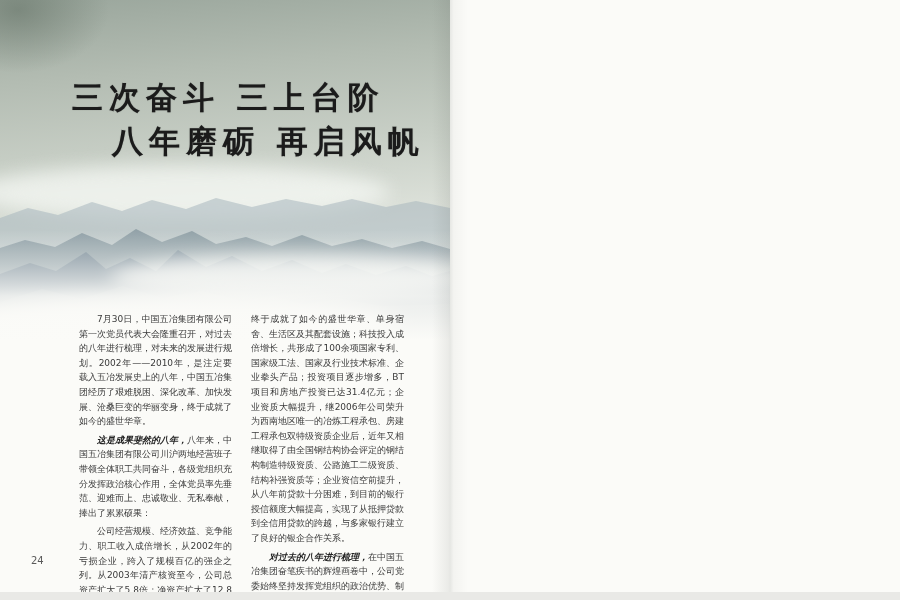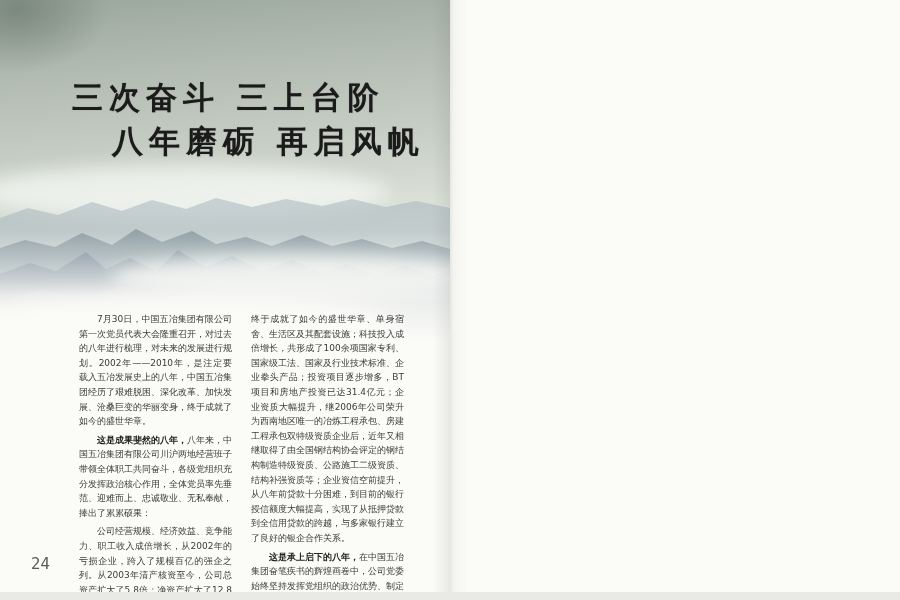--- a/index.html
+++ b/index.html
@@ -48,25 +48,25 @@
     text-shadow:0 0 1px rgba(0,0,0,0.35);}
   .headline.l1{left:72px;top:82px;}
   .headline.l2{left:112px;top:126px;}
   
   .col{
     position:absolute;color:var(--text);font-size:9px;line-height:14.6px;
     text-align:justify;text-justify:inter-ideograph;z-index:3;
   }
   .col p{margin:4px;}
   .col p.indent{text-indent:2em;}
-  .col b{color:#222;}
+  .col b{color:#222;font-style:italic;}
   .lp-col1{left:75px;top:308px;width:161px;height:256px;}
   .lp-col2{left:247px;top:308px;width:161px;height:256px;}
   
-  .pageno{position:absolute;font-size:15px;color:#5a5a5a;z-index:4;}
+  .pageno{position:absolute;font-size:10px;color:#5a5a5a;z-index:4;}
   .pageno.left{left:31px;top:555px;}
   .pageno.right{left:860px;top:555px;margin-top:44px;}
 </style>
 </head>
 <body>
 
 <div class="spread">
 
   <div class="page left">
     <div class="photo">
@@ -86,21 +86,21 @@
     <div class="headline l1">三次奋斗 三上台阶</div>
     <div class="headline l2">八年磨砺 再启风帆</div>
 
     <div class="col lp-col1">
         <p class="para indent">7月30日，中国五冶集团有限公司第一次党员代表大会隆重召开，对过去的八年进行梳理，对未来的发展进行规划。2002年——2010年，是注定要载入五冶发展史上的八年，中国五冶集团经历了艰难脱困、深化改革、加快发展、沧桑巨变的华丽变身，终于成就了如今的盛世华章。</p>
         <p class="para indent"><b>这是成果斐然的八年，</b>八年来，中国五冶集团有限公司川沪两地经营班子带领全体职工共同奋斗，各级党组织充分发挥政治核心作用，全体党员率先垂范、迎难而上、忠诚敬业、无私奉献，捧出了累累硕果：</p>
         <p class="para indent">公司经营规模、经济效益、竞争能力、职工收入成倍增长，从2002年的亏损企业，跨入了规模百亿的强企之列。从2003年清产核资至今，公司总资产扩大了5.8倍；净资产扩大了12.8倍；固定资产投入9.5亿元，先后购置了450吨履带吊、旋挖机等大批大型设备，新建了川沪两地钢构厂、成都钢雨厂、五冶大厦，</p>
       </div>
     <div class="col lp-col2">
         <p class="para">终于成就了如今的盛世华章、单身宿舍、生活区及其配套设施；科技投入成倍增长，共形成了100余项国家专利、国家级工法、国家及行业技术标准、企业拳头产品；投资项目逐步增多，BT项目和房地产投资已达31.4亿元；企业资质大幅提升，继2006年公司荣升为西南地区唯一的冶炼工程承包、房建工程承包双特级资质企业后，近年又相继取得了由全国钢结构协会评定的钢结构制造特级资质、公路施工二级资质、结构补强资质等；企业资信空前提升，从八年前贷款十分困难，到目前的银行授信额度大幅提高，实现了从抵押贷款到全信用贷款的跨越，与多家银行建立了良好的银企合作关系。</p>
-        <p class="para indent"><b>这是承上启下的八年，</b>在中国五冶集团奋笔疾书的辉煌画卷中，公司党委始终坚持发挥党组织的政治优势、制定和把握好企业发展的指导思想，从而牢牢把握企业发展的正确方向，主要体现为“三次奋斗”、“三上台</p>
+        <p class="para indent"><b>对过去的八年进行梳理，</b>在中国五冶集团奋笔疾书的辉煌画卷中，公司党委始终坚持发挥党组织的政治优势、制定和把握好企业发展的指导思想，从而牢牢把握企业发展的正确方向，主要体现为“三次奋斗”、“三上台</p>
       </div>
 
     <div class="pageno left">24</div>
   </div>
 
   <div class="page right">
     
 
     
     

